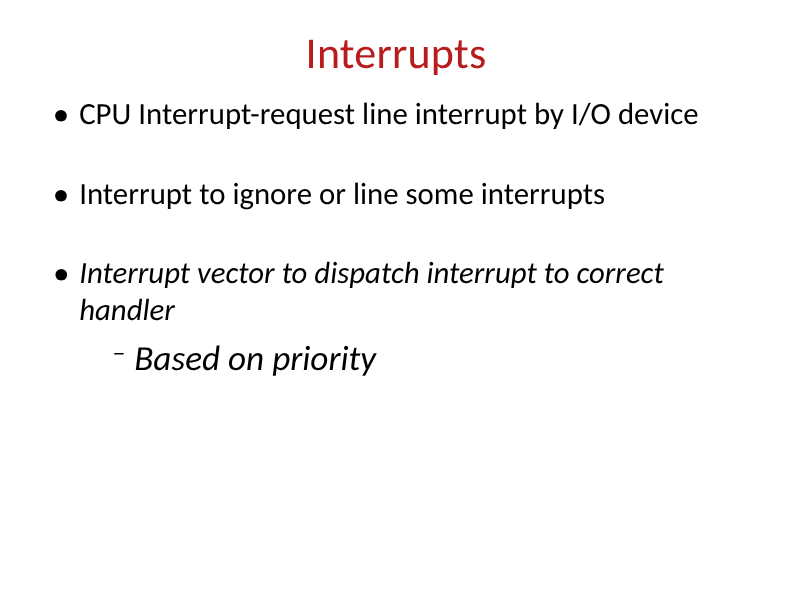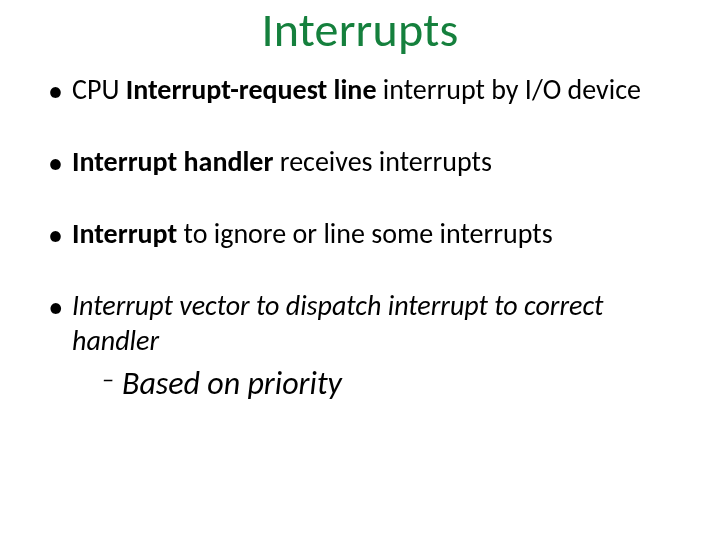--- a/index.html
+++ b/index.html
@@ -12,23 +12,24 @@
     color: #000000;
   }
   .slide {
     width: 720px;
     height: 540px;
     position: relative;
     box-sizing: border-box;
   }
   .title {
     text-align: center;
-    font-size: 48px;
-    color: #15803d;
+    font-size: 40px;
+    color: #b91c1c;
     font-weight: 400;
+    padding-top: 24px;
     padding-bottom: 14px;
     letter-spacing: 0.2px;
   }
   ul.top {
     list-style: none;
     margin: 0;
     padding: 0 44px 0 44px;
   }
   ul.top > li {
     position: relative;
@@ -62,38 +63,35 @@
     line-height: 1.25;
   }
   ul.sub > li::before {
     content: "–";
     position: absolute;
     left: 0;
     top: 0;
     font-size: 24px;
     color: #000;
   }
-  b { font-weight: 700; }
+  b { font-weight: 400; }
 </style>
 </head>
 <body>
 
 <div class="slide">
 
   <div class="title">Interrupts</div>
 
   <ul class="top">
 
     <li>
       <span>CPU </span><b>Interrupt-request line</b><span> interrupt by I/O device</span>
     </li>
 
-    <li>
-      <b>Interrupt handler</b><span> receives interrupts</span>
-    </li>
 
     <li>
       <b>Interrupt</b><span> to ignore or line some interrupts</span>
     </li>
 
     <li>
       <span>Interrupt vector to dispatch interrupt to correct handler</span>
       <ul class="sub">
         <li>
           <span>Based on priority</span>

